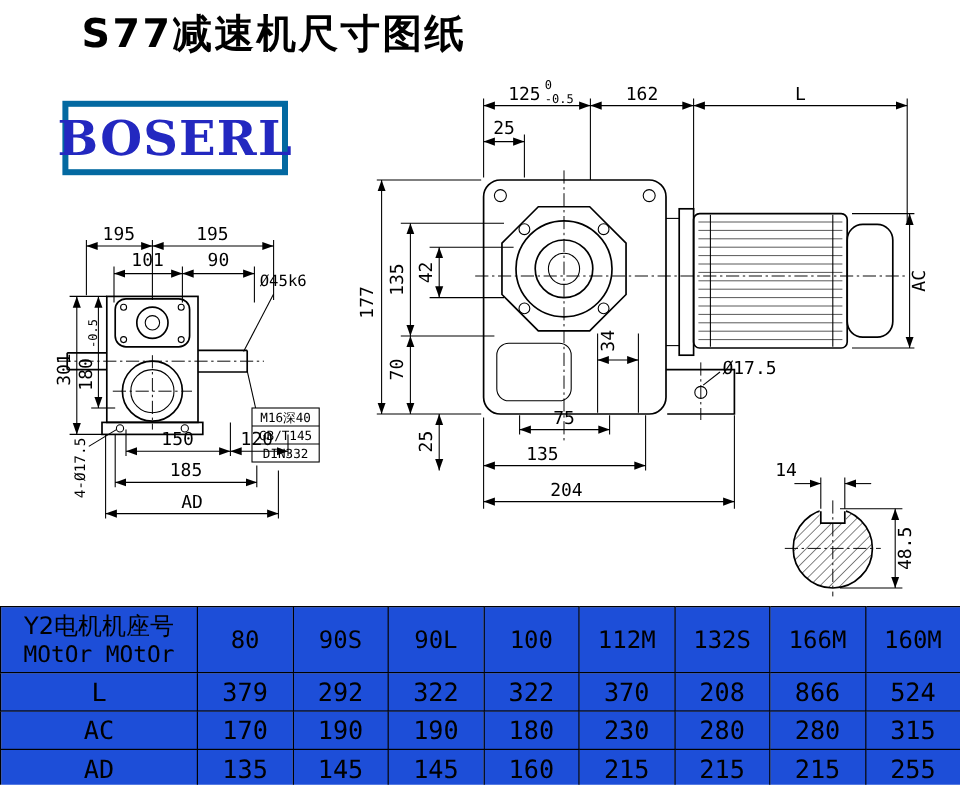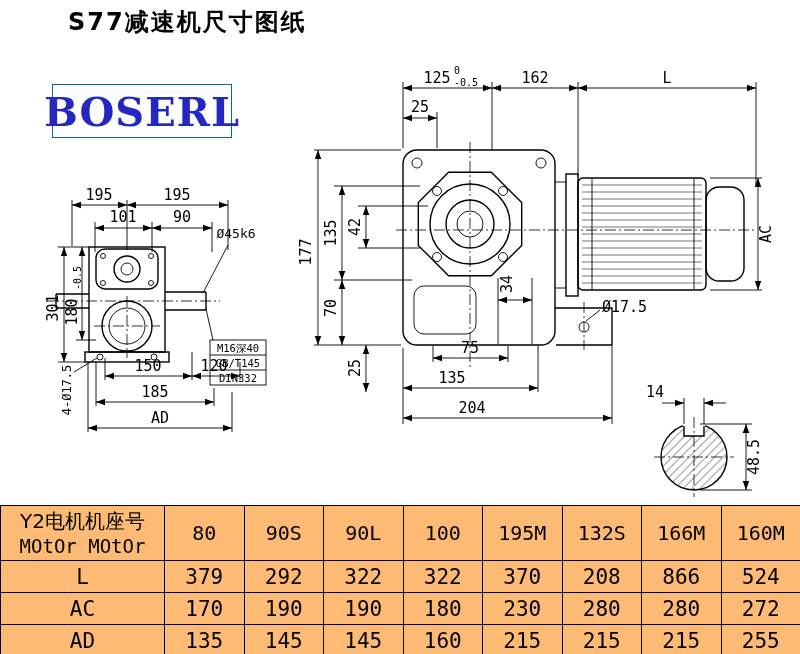--- a/index.html
+++ b/index.html
@@ -1,34 +1,34 @@
 <!DOCTYPE html>
 <html><head>
 <meta charset="utf-8">
 <style>
   html,body{margin:0;padding:0;background:#fff}
   body{width:800px;height:654px;position:relative;font-family:"DejavU Sans",sans-serif;overflow:hidden}
   body{font-family:"DejaVu Sans",sans-serif}
-  .title{position:absolute;left:68px;top:6px;font-size:24px;font-weight:bold;letter-spacing:2px;color:#000;white-space:nowrap}
-  .logo-box{position:absolute;left:52px;top:84px;width:178px;height:52px;border:1px solid #0369a1;display:flex;align-items:center;justify-content:center;background:#fff}
+  .title{position:absolute;left:68px;top:6px;font-size:33px;font-weight:bold;letter-spacing:2px;color:#000;white-space:nowrap}
+  .logo-box{position:absolute;left:52px;top:84px;width:178px;height:52px;border:5px solid #0369a1;display:flex;align-items:center;justify-content:center;background:#fff}
   .logo-box span{font-family:"DejaVu Serif",serif;font-weight:bold;font-size:40px;letter-spacing:1px}
   svg.drawing{position:absolute;left:0;top:0}
   svg text{font-family:"DejaVu Sans Mono",monospace;font-size:15px;fill:#000;text-anchor:middle}
   svg text.ts{font-size:10px;text-anchor:start}
   svg text.t13{font-size:13px}
   svg text.t12{font-size:12px}
   svg text.t10{font-size:10.5px}
   svg text.astart{text-anchor:start}
   .o{fill:none;stroke:#000;stroke-width:1.4}
   .t{fill:none;stroke:#000;stroke-width:0.9}
   .f{fill:none;stroke:#000;stroke-width:0.55}
   .d{fill:none;stroke:#000;stroke-width:0.9}
   .c{fill:none;stroke:#000;stroke-width:0.8;stroke-dasharray:11 3 2 3}
   table.size{position:absolute;left:0;top:505px;width:800px;border-collapse:collapse;table-layout:fixed;font-family:"DejaVu Sans Mono",monospace}
-  table.size td{border:1px solid #000;text-align:center;vertical-align:middle;padding:0;font-size:21px;height:31px;color:#000;background:#fdba74}
+  table.size td{border:1px solid #000;text-align:center;vertical-align:middle;padding:0;font-size:21px;height:31px;color:#000;background:#1d4ed8}
   table.size tr.hdr td{height:54px;font-size:20px}
   .hdr-l1{font-size:20px;line-height:26px;font-family:"DejaVu Sans",sans-serif}
   .hdr-l2{font-size:19px;line-height:24px}
 </style>
 </head>
 <body>
 
 <div class="title">S77减速机尺寸图纸</div>
 
 <div class="logo-box">
@@ -251,21 +251,21 @@
   <tbody>
       <tr class="hdr">
     <td>
       <div class="hdr-l1">Y2电机机座号</div>
       <div class="hdr-l2">MOtOr MOtOr</div>
     </td>
     <td>80</td>
     <td>90S</td>
     <td>90L</td>
     <td>100</td>
-    <td>195M</td>
+    <td>112M</td>
     <td>132S</td>
     <td>166M</td>
     <td>160M</td>
   </tr>
   <tr>
     <td>L</td>
     <td>379</td>
     <td>292</td>
     <td>322</td>
     <td>322</td>
@@ -276,21 +276,21 @@
   </tr>
   <tr>
     <td>AC</td>
     <td>170</td>
     <td>190</td>
     <td>190</td>
     <td>180</td>
     <td>230</td>
     <td>280</td>
     <td>280</td>
-    <td>272</td>
+    <td>315</td>
   </tr>
   <tr>
     <td>AD</td>
     <td>135</td>
     <td>145</td>
     <td>145</td>
     <td>160</td>
     <td>215</td>
     <td>215</td>
     <td>215</td>

